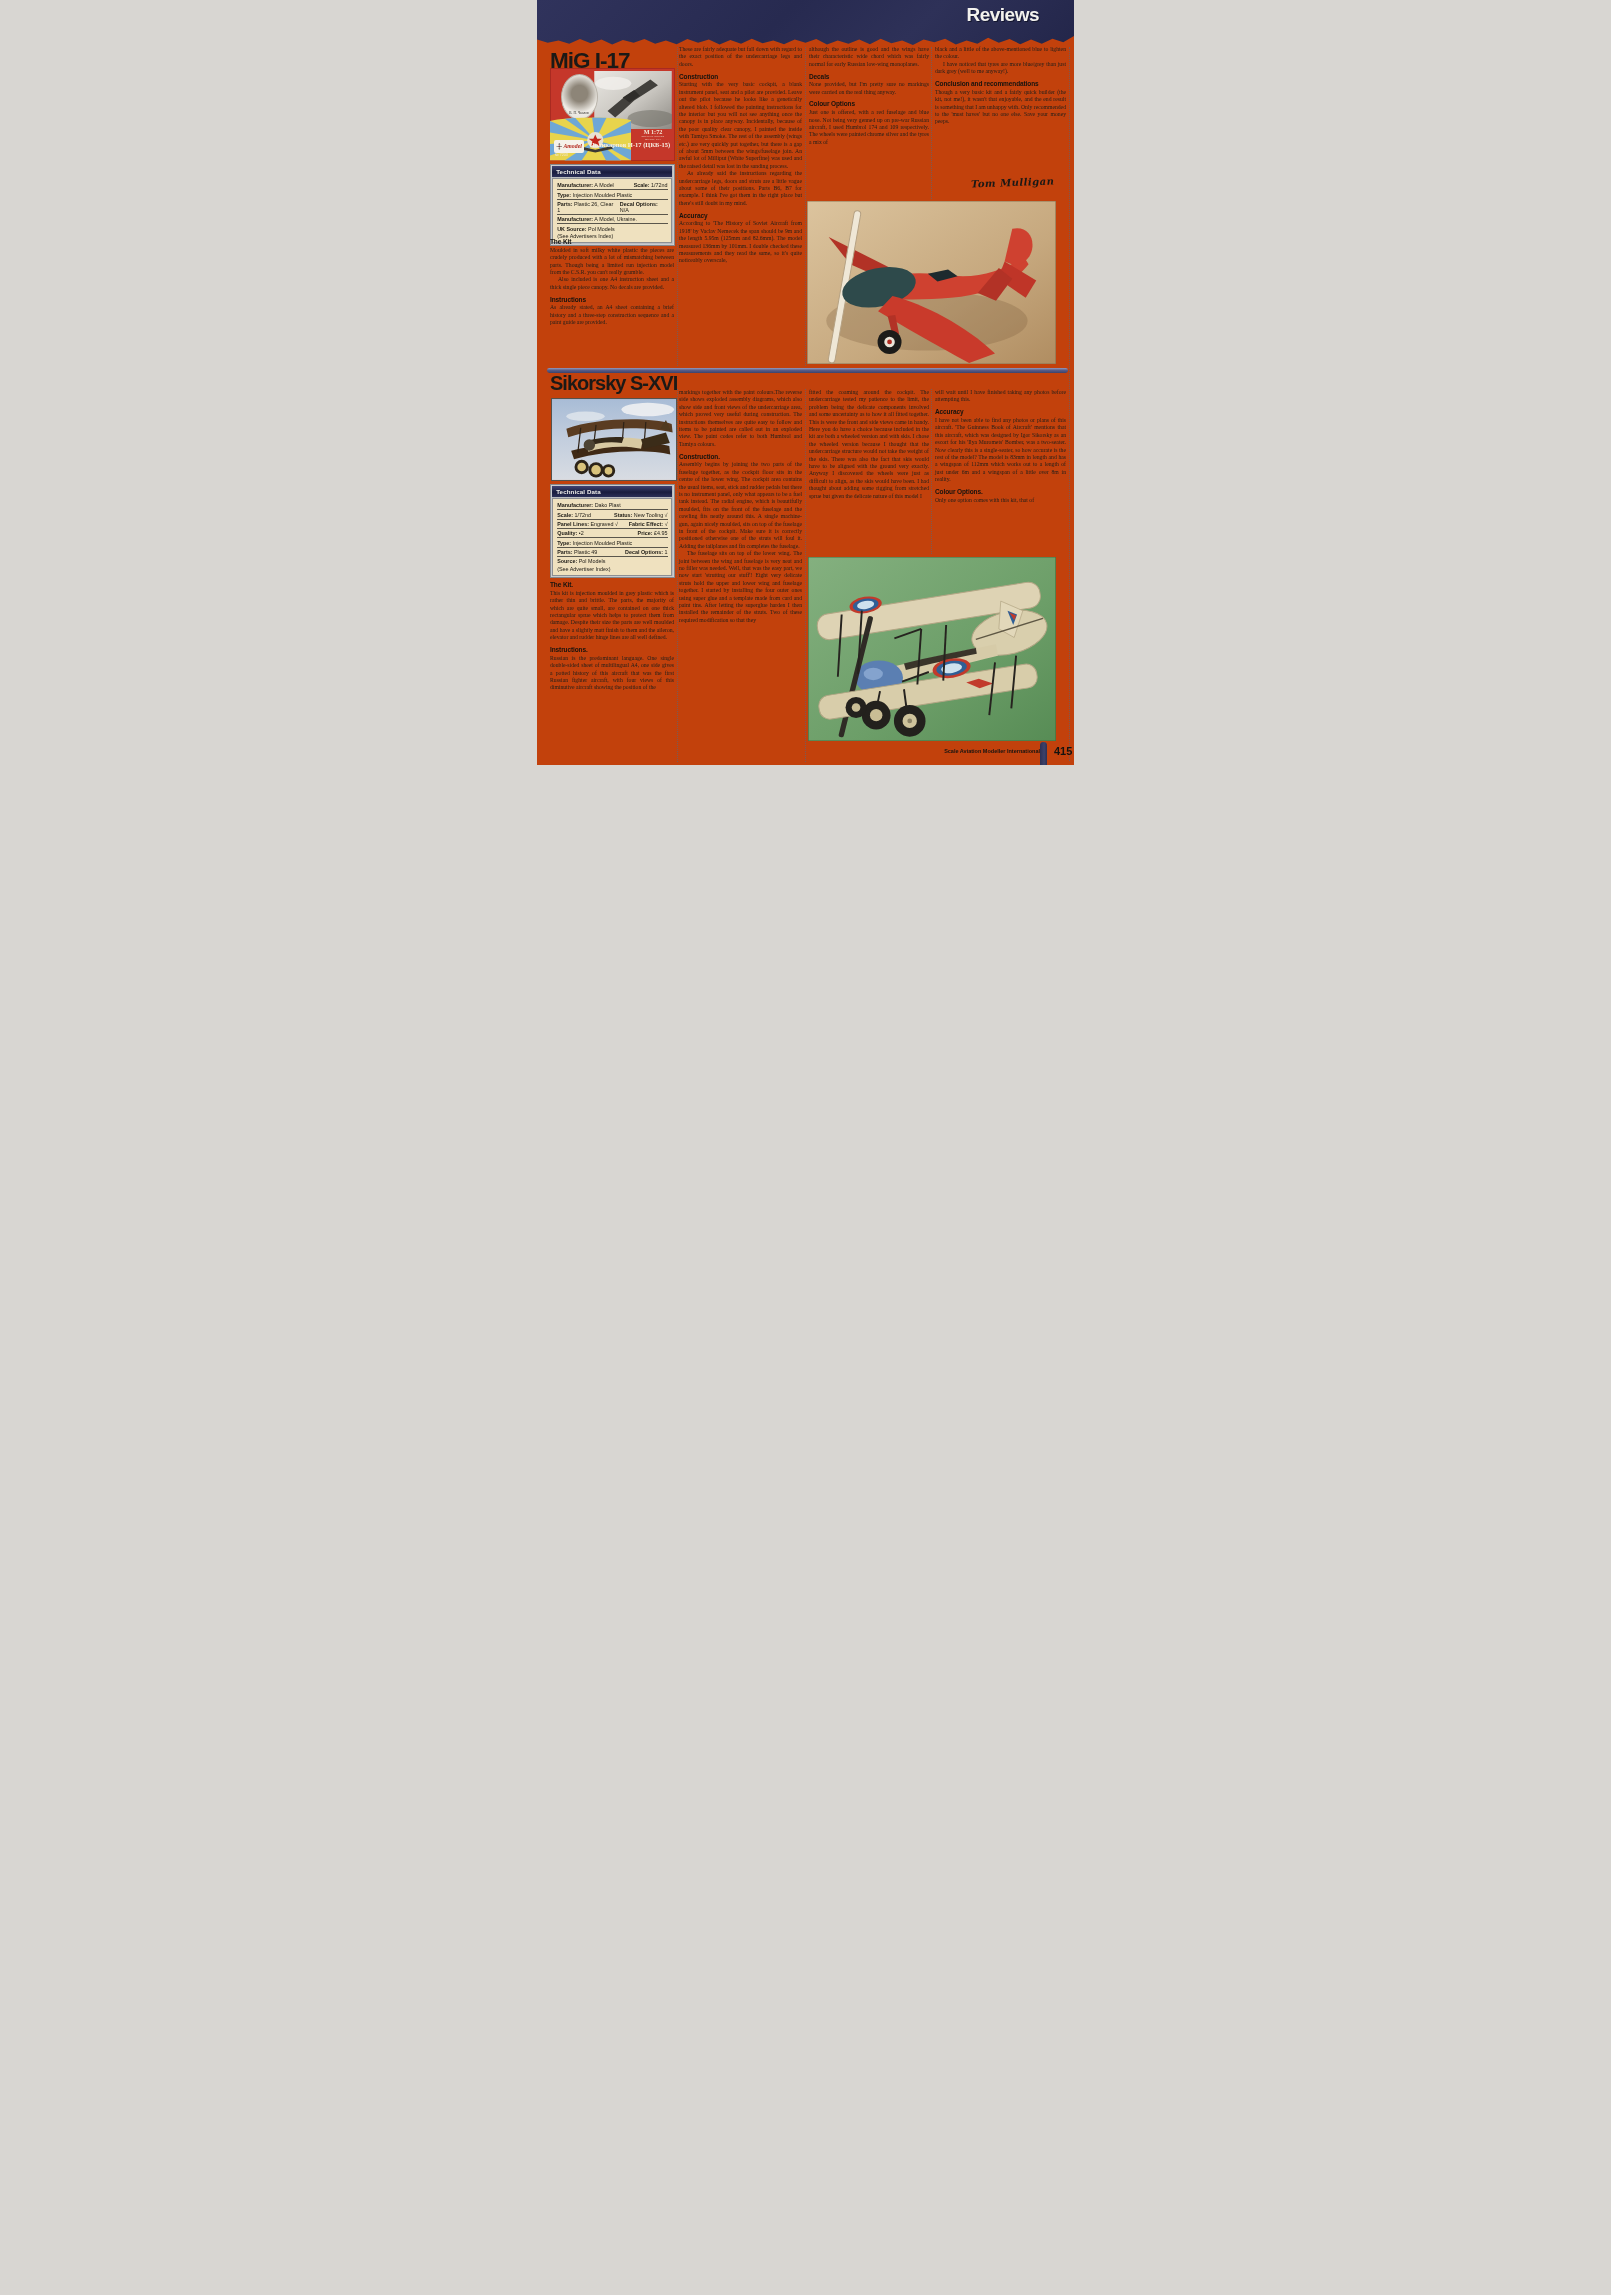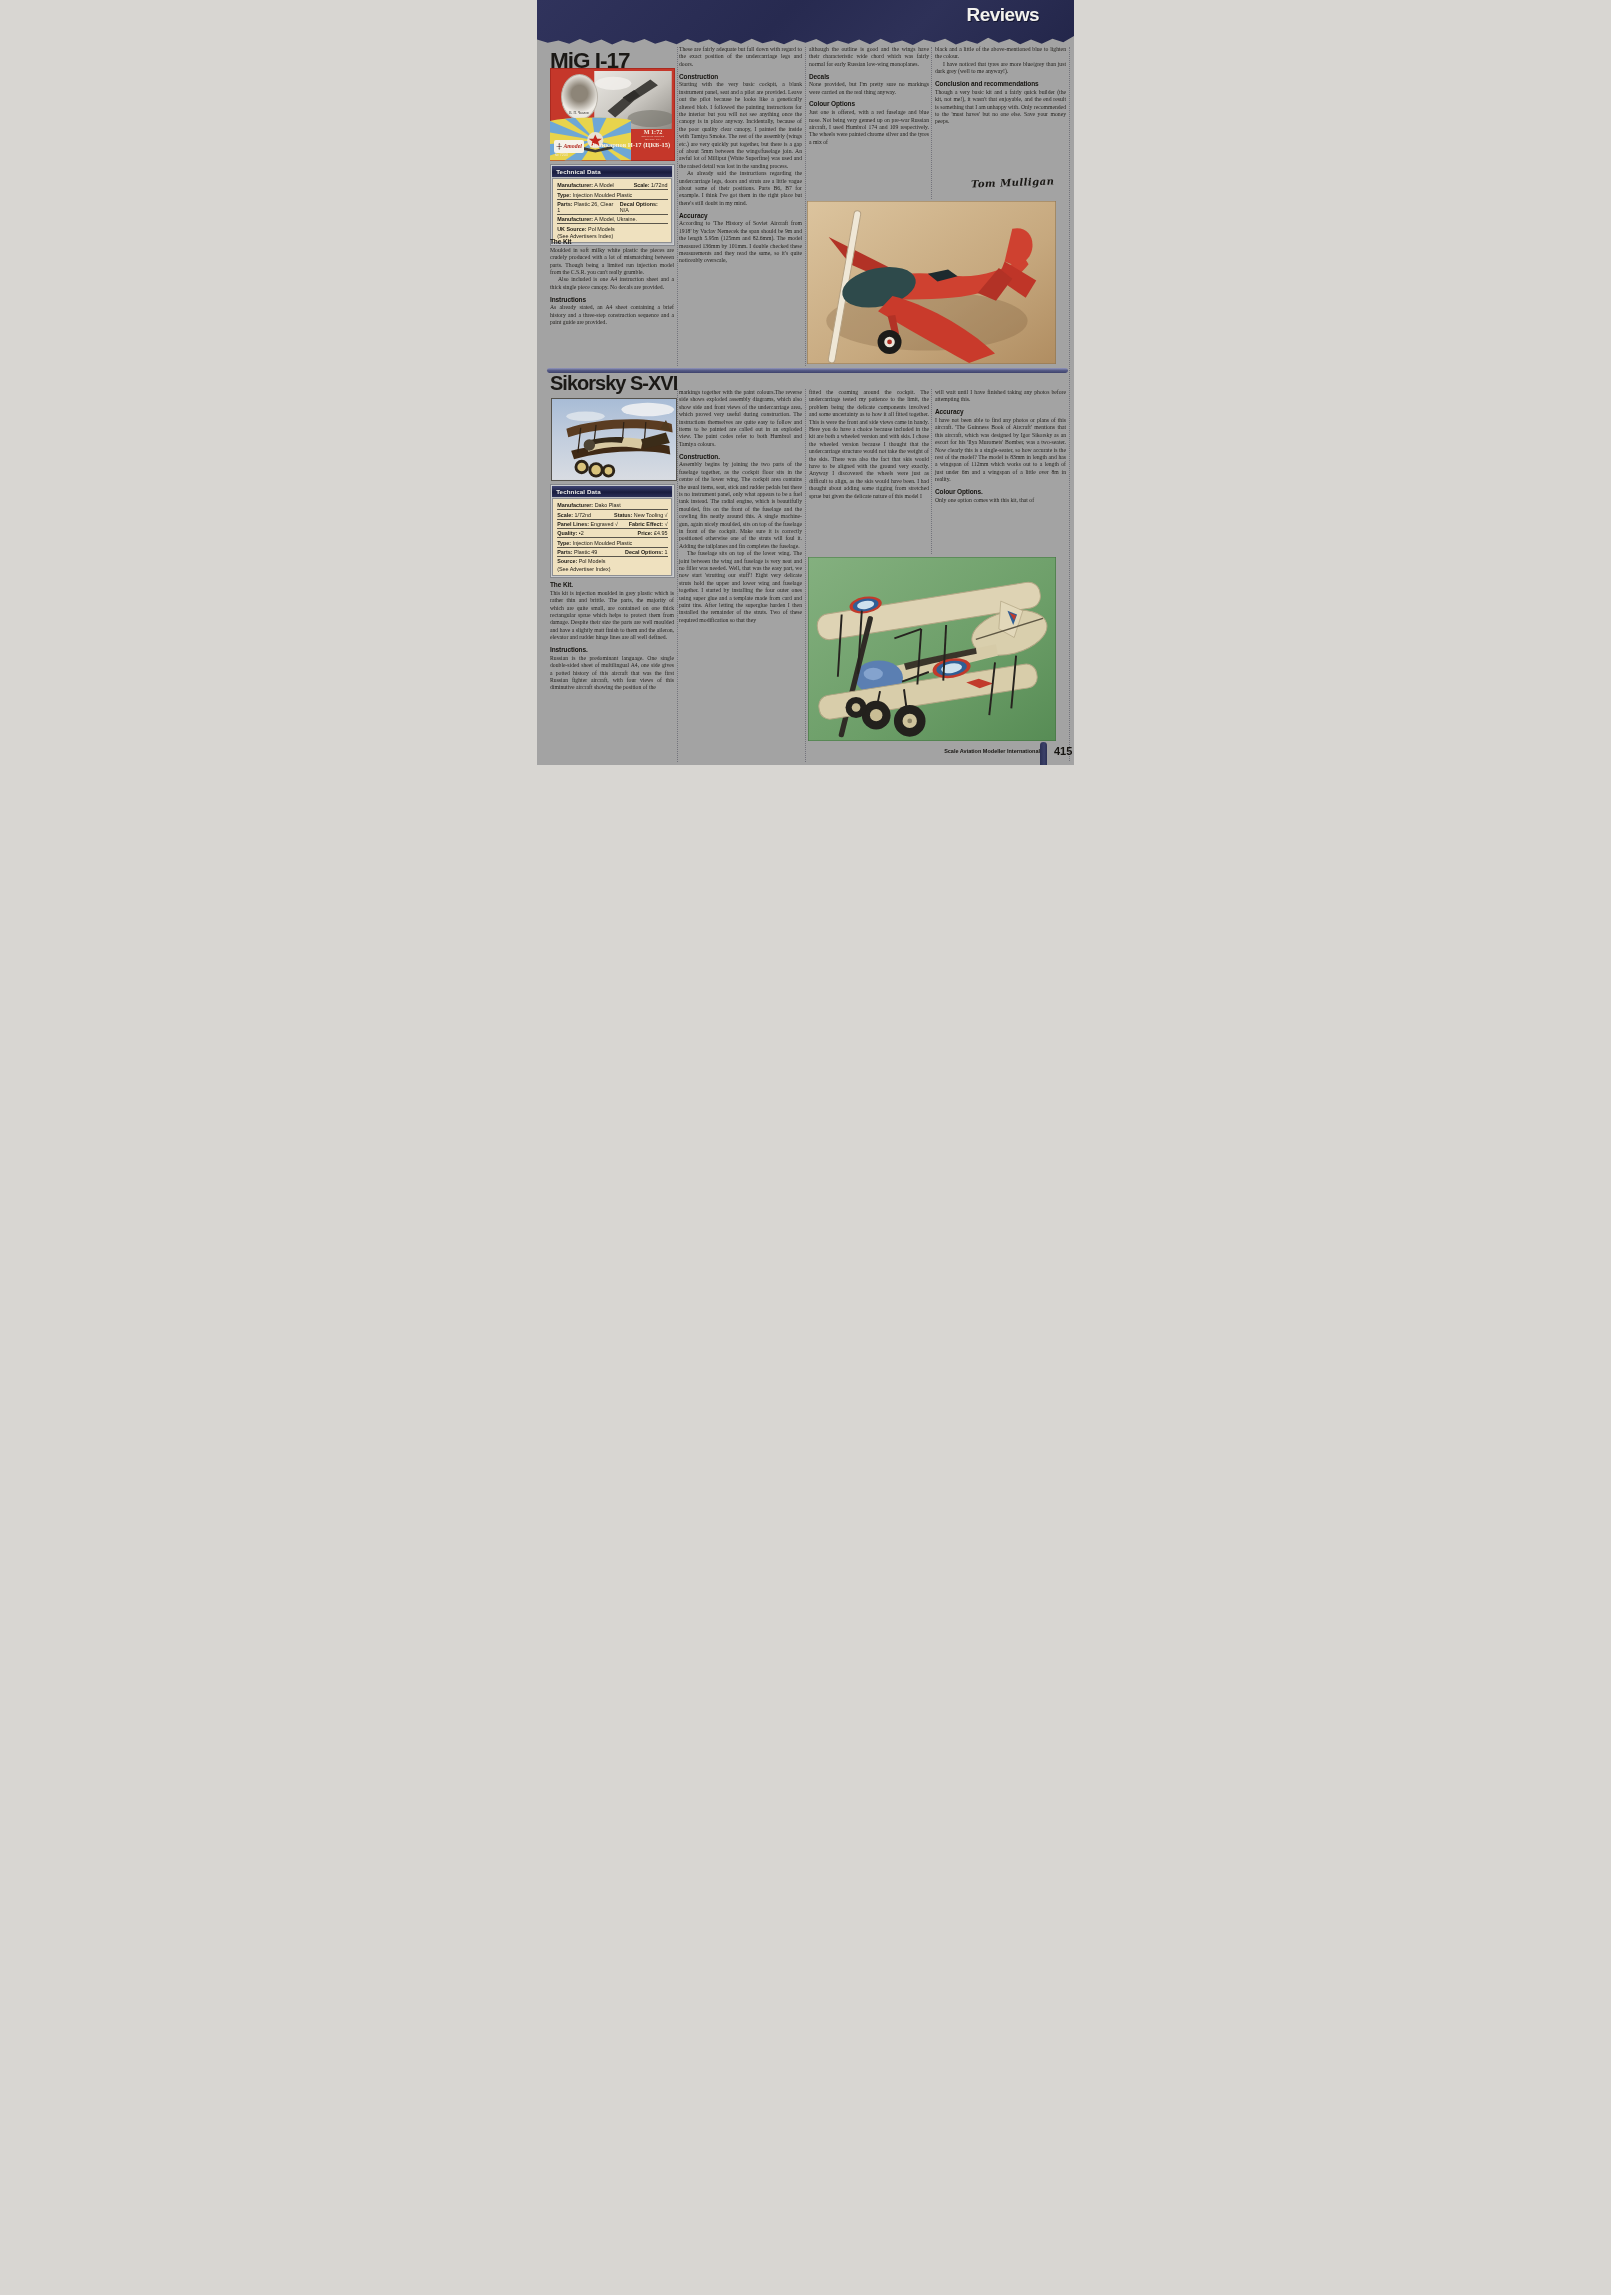--- a/index.html
+++ b/index.html
@@ -1,16 +1,16 @@
 <!DOCTYPE html>
 <html style="font-size:7.7px"><head>
 <meta charset="utf-8">
 <style>
   html,body{margin:0;padding:0;background:#d8d6d2;}
-  #page{position:relative;width:537px;height:765px;margin:0 auto;background:#a3a3a3;overflow:hidden;
+  #page{position:relative;width:537px;height:765px;margin:0 auto;background:#c2410c;overflow:hidden;
         font-family:"Liberation Serif", serif;color:#211f1b;}
   
   .hdr{position:absolute;left:0;top:0;width:100%;height:46px;
        background:linear-gradient(135deg,#30335c 0%,#272a50 45%,#2e3158 70%,#23264a 100%);
        clip-path:polygon(0 0,100% 0,100% 78%,98% 92%,96% 84%,94% 95%,92% 86%,90% 96%,88% 85%,86% 93%,84% 82%,82% 95%,80% 88%,78% 97%,76% 84%,74% 92%,72% 86%,70% 98%,68% 88%,66% 94%,64% 84%,62% 96%,60% 86%,58% 95%,56% 88%,54% 97%,52% 85%,50% 93%,48% 86%,46% 96%,44% 88%,42% 94%,40% 84%,38% 95%,36% 87%,34% 97%,32% 86%,30% 93%,28% 85%,26% 96%,24% 88%,22% 95%,20% 85%,18% 93%,16% 87%,14% 97%,12% 86%,10% 94%,8% 85%,6% 95%,4% 88%,2% 93%,0 86%);}
   .hdr-title{position:absolute;right:35px;top:3.8px;font-family:"Liberation Sans",sans-serif;
        font-weight:bold;font-size:19px;color:#f3f2ee;letter-spacing:-0.5px;text-shadow:1px 1px 0 #14162e;}
   
   .col{position:absolute;font-size:5.7px;line-height:7.4px;text-align:justify;}
   .col p{margin:0;}

